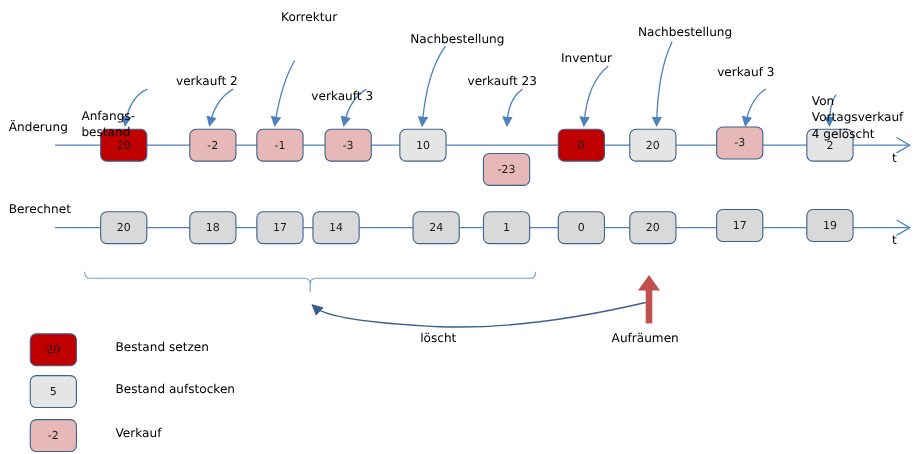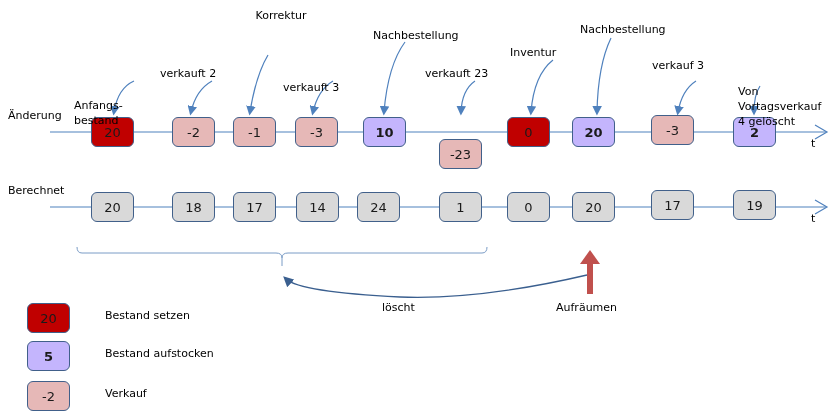--- a/index.html
+++ b/index.html
@@ -1,24 +1,24 @@
 <!DOCTYPE html>
 <html><head>
 <meta charset="utf-8">
 <style>
   html, body { margin: 0; padding: 0; background: #ffffff; }
   body { width: 837px; height: 413px; position: relative; overflow: hidden;
          font-family: "DejaVu Sans", sans-serif; font-size: 11px; color: #000; }
   .lbl { position: absolute; white-space: nowrap; font-size: 11px; line-height: 15px; color: #000; }
   .box { position: absolute; width: 43px; height: 30px; box-sizing: border-box;
          border: 1.2px solid #41608a; border-radius: 6px; display: flex;
-         align-items: center; justify-content: center; font-size: 13px; color: #1a1a1a; }
+         align-items: center; justify-content: center; font-size: 10px; color: #1a1a1a; }
   .box.red { background: #c00000; }
   .box.pink { background: #e6b8b7; }
-  .box.green { background: #c4b5fd; font-weight: bold; }
+  .box.green { background: #e5e5e5; }
   .box.grey { background: #d9d9d9; }
   svg.lines { position: absolute; left: 0; top: 0; width: 837px; height: 413px; }
 </style>
 </head>
 <body>
 
 <svg class="lines" viewBox="0 0 837 413">
   <defs>
     <marker id="ah" markerWidth="8" markerHeight="8" refX="5" refY="4" orient="auto">
       <path d="M0,0 L8,4 L0,8 Z" fill="#4f81bd"></path>
@@ -75,22 +75,22 @@
     <div class="box pink" style="left: 439px; top: 117px; margin-top: 22px;">-23</div>
     <div class="box red" style="left: 507px; top: 117px;">0</div>
     <div class="box green" style="left: 572px; top: 117px;">20</div>
     <div class="box pink" style="left: 651px; top: 115px;">-3</div>
     <div class="box green" style="left: 733px; top: 117px;">2</div>
   </div>
 <div id="computed-row">
     <div class="box grey" style="left: 91px; top: 192px;">20</div>
     <div class="box grey" style="left: 172px; top: 192px;">18</div>
     <div class="box grey" style="left: 233px; top: 192px;">17</div>
-    <div class="box grey" style="left: 296px; top: 192px;">14</div>
-    <div class="box grey" style="left: 357px; top: 192px;">24</div>
+    <div class="box grey" style="left: 284px; top: 192px;">14</div>
+    <div class="box grey" style="left: 375px; top: 192px;">24</div>
     <div class="box grey" style="left: 439px; top: 192px;">1</div>
     <div class="box grey" style="left: 507px; top: 192px;">0</div>
     <div class="box grey" style="left: 572px; top: 192px;">20</div>
     <div class="box grey" style="left: 651px; top: 190px;">17</div>
     <div class="box grey" style="left: 733px; top: 190px;">19</div>
   </div>
 <div id="annotations">
     <div class="lbl" style="left: 74px; top: 62px; margin-top: 36px;">
       <div>Anfangs-</div>
       <div>bestand</div>

